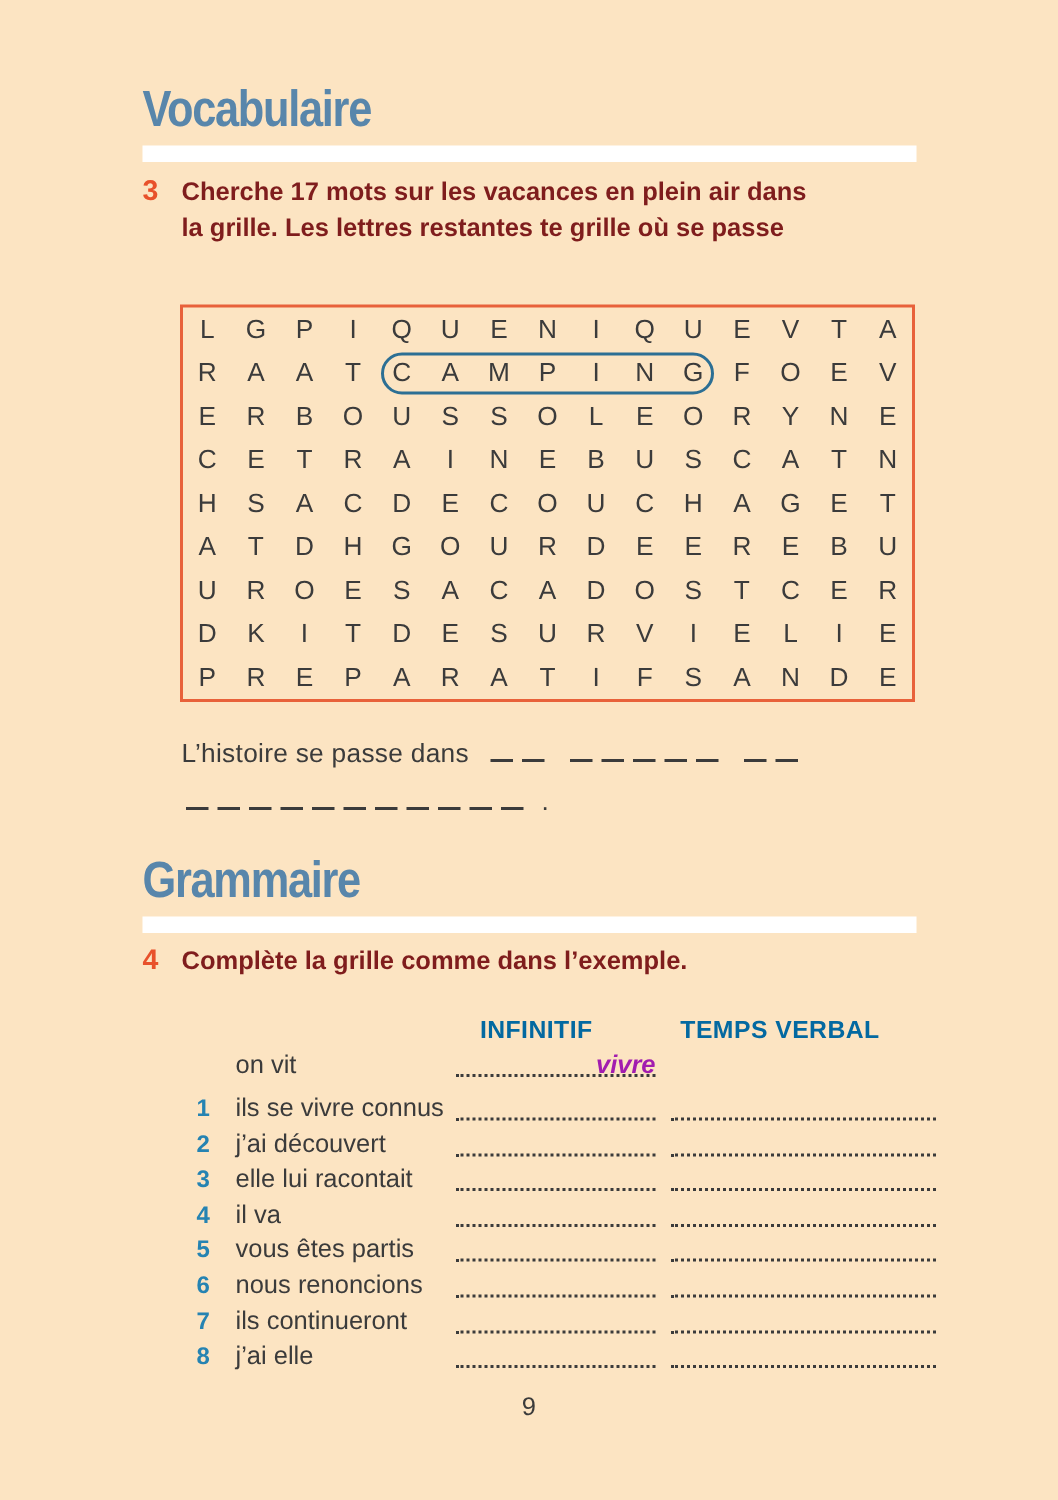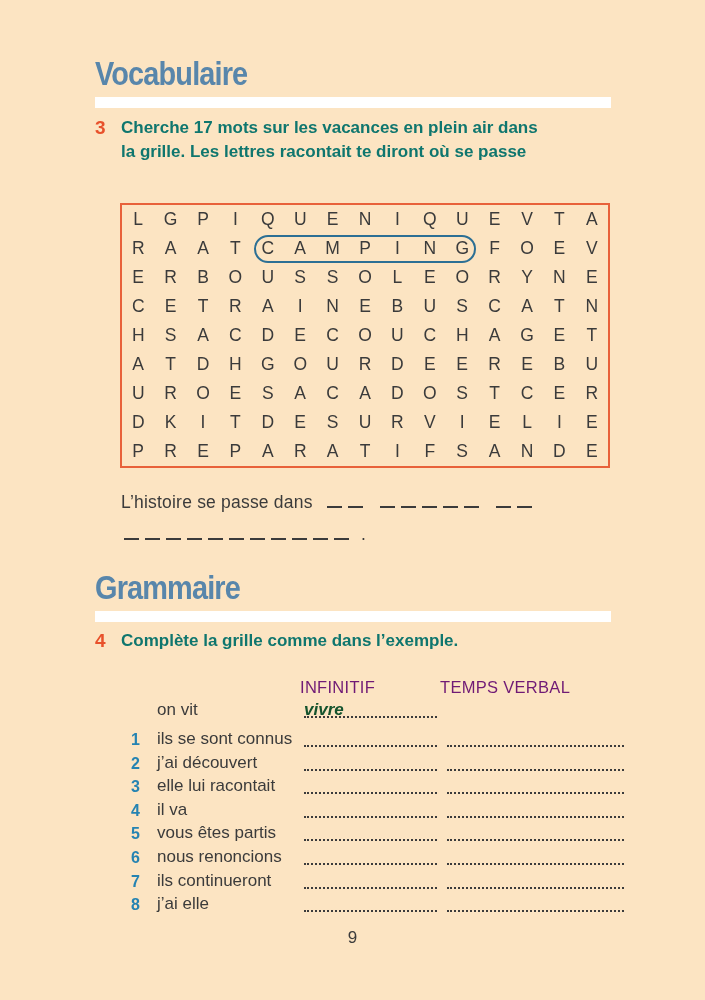--- a/index.html
+++ b/index.html
@@ -18,21 +18,21 @@
   .heading.gram { top:570px; }
   .white-bar { position:absolute; left:95px; width:516px; height:11px; background:#ffffff; }
   .bar1 { top:97px; }
   .bar2 { top:611px; }
   .ex-num {
     position:absolute; left:95px; font-size:19px; font-weight:bold; color:#e8512b; line-height:24px;
   }
   .n3 { top:116px; }
   .n4 { top:629px; }
   .instruction {
-    position:absolute; left:121px; font-size:17px; font-weight:bold; color:#0f766e; line-height:24px;
+    position:absolute; left:121px; font-size:17px; font-weight:bold; color:#7f1d1d; line-height:24px;
   }
   .inst3 { top:116px; }
   .inst4 { top:629px; }
 
   
   .ws-box {
     position:absolute; left:120px; top:203px; width:486px; height:261px;
     border:2.5px solid #e8613a;
   }
   .ws-grid { display:grid; grid-template-columns:repeat(15,1fr); grid-auto-rows:29px; width:100%; height:100%; }
@@ -53,54 +53,54 @@
   .line1 { top:492px; }
   .line2 { top:524px; }
   .ans-prefix { margin-right:11px;text-align:center; }
   .ans-period { margin-left:9px; }
   .blanks-group { display:inline-flex; align-items:flex-end; }
   .blank { display:inline-block; width:15px; height:14px; border-bottom:2.5px solid #3b3b3b; margin:0 3px; }
   .blank-gap { display:inline-block; width:11px; }
 
   
   .col-header {
-    position:absolute; top:678px; font-size:16.5px; font-weight:normal;
-    color:#701a75; letter-spacing:0.3px;
+    position:absolute; top:678px; font-size:16.5px; font-weight:bold;
+    color:#0369a1; text-align:center; letter-spacing:0.3px;
   }
   .h1 { left:300px; width:115px; }
   .h2 { left:440px; width:160px; }
   .example-row, .verb-row { position:absolute; left:12px; width:705px; height:24px; }
   .example-row { top:698px; }
   .verb-rows { position:absolute; left:0; top:727px; width:705px; height:198px; }
   .row-label { position:absolute; left:145px; bottom:2px; font-size:17px; color:#3b3b3b; white-space:nowrap; }
   .row-num { position:absolute; left:119px; bottom:2px; font-size:16px; font-weight:bold; color:#2583b2; }
   .dotted { position:absolute; bottom:4px; height:16px; border-bottom:2.5px dotted #3b3b3b; }
   .d1 { left:292px; width:133px; }
   .d2 { left:435px; width:177px; }
   .hand {
-    position:absolute; left:0; bottom:-4px; width:100%; text-align:left;
-    font-style:italic; color:#14532d; font-size:17px; font-weight:bold; white-space:nowrap;
+    position:absolute; left:0; bottom:-4px; width:100%; text-align:right;
+    font-style:italic; color:#a21caf; font-size:17px; font-weight:bold; white-space:nowrap;
   }
   .page-number {
     position:absolute; left:0; top:928px; width:705px; text-align:center;
     font-size:17px; color:#3b3b3b;
   }
 </style>
 </head>
 <body>
 
 <div>
 
   <h1 class="heading voc">Vocabulaire</h1>
   <div class="white-bar bar1"></div>
 
   <div class="ex-num n3">3</div>
   <div class="instruction inst3">
     <div>Cherche 17 mots sur les vacances en plein air dans</div>
-    <div>la grille. Les lettres racontait te diront où se passe</div>
+    <div>la grille. Les lettres restantes te grille où se passe</div>
   </div>
 
   <div class="ws-box">
     <div class="ws-grid">
         <div class="ws-cell">L</div>
         <div class="ws-cell">G</div>
         <div class="ws-cell">P</div>
         <div class="ws-cell">I</div>
         <div class="ws-cell">Q</div>
         <div class="ws-cell">U</div>
@@ -282,21 +282,21 @@
   <div class="example-row">
     <span class="row-label">on vit</span>
     <span class="dotted d1">
       <span class="hand">vivre</span>
     </span>
   </div>
 
   <div class="verb-rows">
       <div class="verb-row" style="top: 0px;">
         <span class="row-num">1</span>
-        <span class="row-label">ils se sont connus</span>
+        <span class="row-label">ils se vivre connus</span>
         <span class="dotted d1"></span>
         <span class="dotted d2"></span>
       </div>
       <div class="verb-row" style="top: 23.6px;">
         <span class="row-num">2</span>
         <span class="row-label">j’ai découvert</span>
         <span class="dotted d1"></span>
         <span class="dotted d2"></span>
       </div>
       <div class="verb-row" style="top: 47.2px;">

